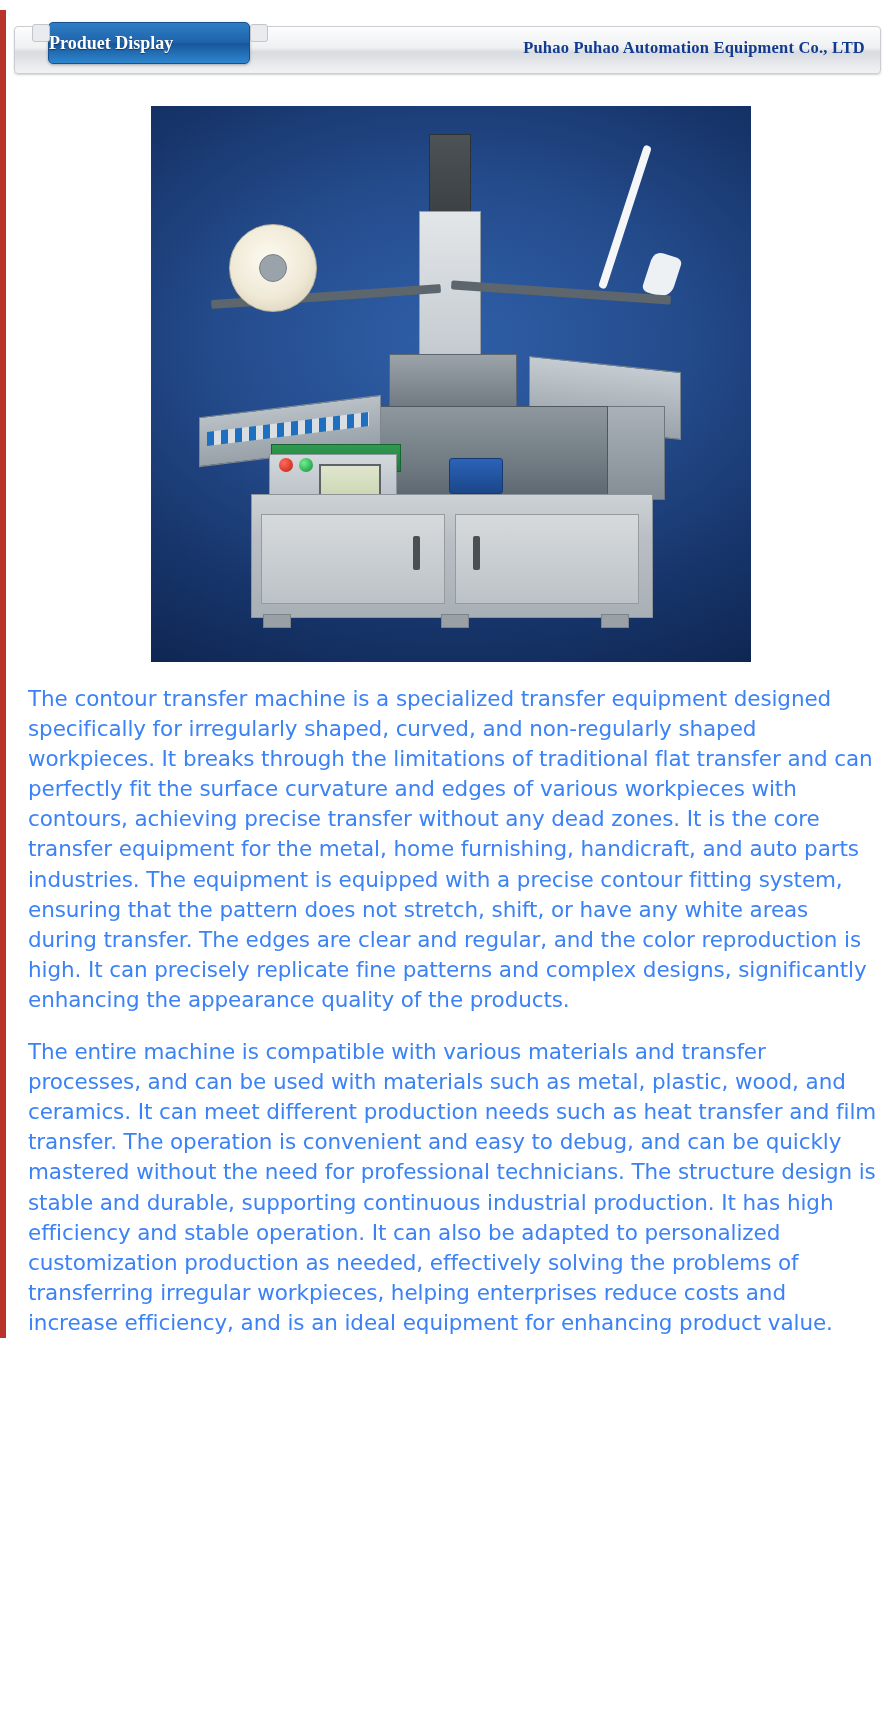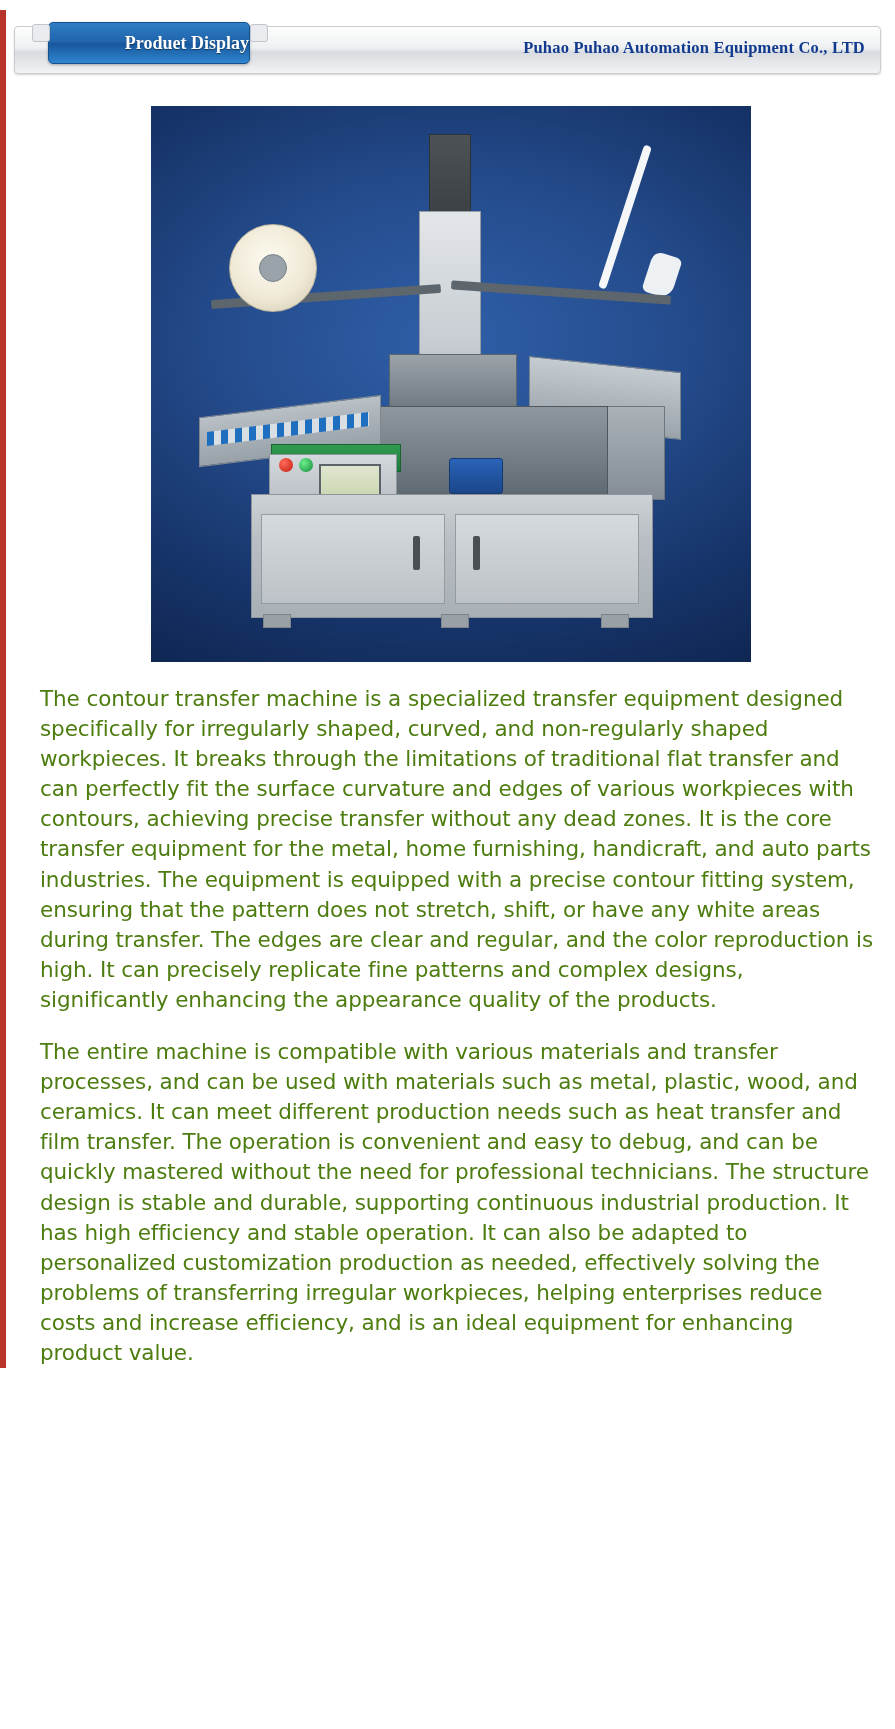--- a/index.html
+++ b/index.html
@@ -60,21 +60,21 @@
     border-radius: 5px;
     box-shadow: 0 1px 3px rgba(0,0,0,0.3);
   }
   .tab-label {
     position: absolute;
     left: 0;
     top: 0;
     width: 200px;
     height: 40px;
     line-height: 40px;
-    text-align: right;
+    text-align: left;
     color: #ffffff;
     font-size: 18px;
     font-weight: bold;
     font-family: "Liberation Serif", "DejaVu Serif", serif;
     text-shadow: 0 1px 1px rgba(0,0,0,0.45);
   }
   .tab-notch-left, .tab-notch-right {
     position: absolute;
     top: 14px;
     width: 16px;
@@ -288,22 +288,22 @@
     border: 1px solid #5d666d;
   }
 
   
   .content {
     margin: 22px 18px 0 22px;
   }
   .para {
     font-size: 21.5px;
     line-height: 1.40;
-    color: #4d7c0f;
-    margin: 0 0 22px 12px;
+    color: #3b82f6;
+    margin: 0 0 22px 0;
     text-align: left;
     letter-spacing: -0.1px;
   }
   .para:last-child { margin-bottom: 0; }
 </style>
 </head>
 <body>
 
 <div class="page">
 

